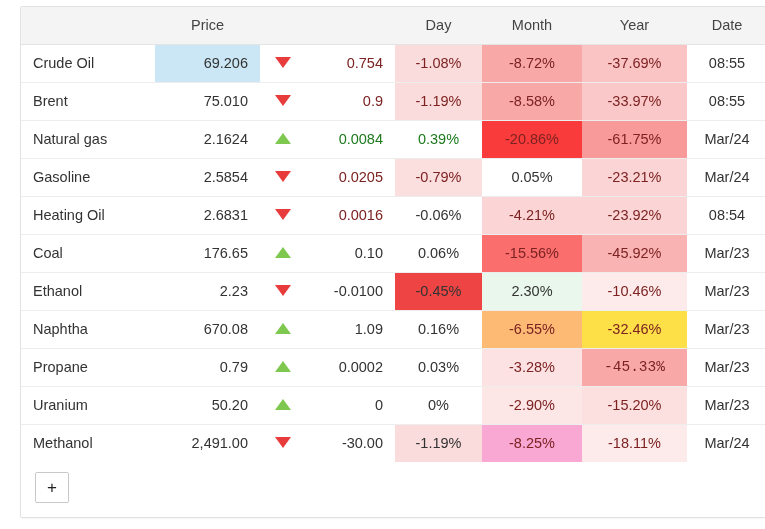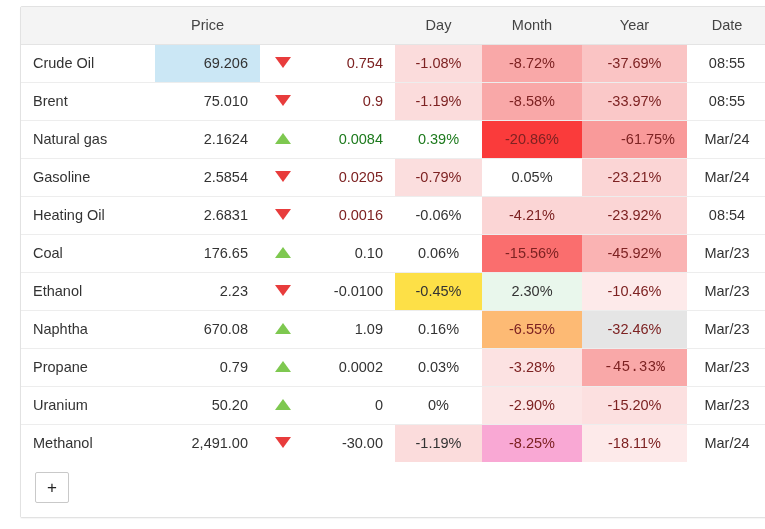--- a/index.html
+++ b/index.html
@@ -144,21 +144,21 @@
             <td class="c-year pct-neg" style="background: rgb(250, 200, 200);">-33.97%</td>
             <td class="c-date">08:55</td>
           </tr>
           <tr>
             <td class="c-name">Natural gas</td>
             <td class="c-price">2.1624</td>
             <td class="c-arrow"><span class="arrow up"></span></td>
             <td class="c-chg val-pos">0.0084</td>
             <td class="c-day pct-pos" style="background: rgb(255, 255, 255);">0.39%</td>
             <td class="c-month pct-neg" style="background: rgb(250, 59, 59);">-20.86%</td>
-            <td class="c-year pct-neg" style="background: rgb(249, 154, 154); text-align: right;">-61.75%</td>
+            <td class="c-year pct-neg" style="background: rgb(249, 154, 154);">-61.75%</td>
             <td class="c-date">Mar/24</td>
           </tr>
           <tr>
             <td class="c-name">Gasoline</td>
             <td class="c-price">2.5854</td>
             <td class="c-arrow"><span class="arrow down"></span></td>
             <td class="c-chg val-neg">0.0205</td>
             <td class="c-day pct-neg" style="background: rgb(251, 222, 222);">-0.79%</td>
             <td class="c-month pct-neu" style="background: rgb(255, 255, 255);">0.05%</td>
             <td class="c-year pct-neg" style="background: rgb(251, 213, 213);">-23.21%</td>
@@ -182,33 +182,33 @@
             <td class="c-day pct-neu" style="background: rgb(255, 255, 255);">0.06%</td>
             <td class="c-month pct-neg" style="background: rgb(250, 110, 110);">-15.56%</td>
             <td class="c-year pct-neg" style="background: rgb(250, 179, 179);">-45.92%</td>
             <td class="c-date">Mar/23</td>
           </tr>
           <tr>
             <td class="c-name">Ethanol</td>
             <td class="c-price">2.23</td>
             <td class="c-arrow"><span class="arrow down"></span></td>
             <td class="c-chg val-neu">-0.0100</td>
-            <td class="c-day pct-neu" style="background: #fde047; text-align: center;">-0.45%</td>
+            <td class="c-day pct-neu" style="background: #ef4444; text-align: center;">-0.45%</td>
             <td class="c-month pct-neu" style="background: rgb(233, 247, 236);">2.30%</td>
             <td class="c-year pct-neg" style="background: rgb(253, 234, 234);">-10.46%</td>
             <td class="c-date">Mar/23</td>
           </tr>
           <tr>
             <td class="c-name">Naphtha</td>
             <td class="c-price">670.08</td>
             <td class="c-arrow"><span class="arrow up"></span></td>
             <td class="c-chg val-neu">1.09</td>
             <td class="c-day pct-neu" style="background: rgb(255, 255, 255);">0.16%</td>
             <td class="c-month pct-neg" style="background: #fdba74;">-6.55%</td>
-            <td class="c-year pct-neg" style="background: #e5e5e5;">-32.46%</td>
+            <td class="c-year pct-neg" style="background: #fde047;">-32.46%</td>
             <td class="c-date">Mar/23</td>
           </tr>
           <tr>
             <td class="c-name">Propane</td>
             <td class="c-price">0.79</td>
             <td class="c-arrow"><span class="arrow up"></span></td>
             <td class="c-chg val-neu">0.0002</td>
             <td class="c-day pct-neu" style="background: rgb(255, 255, 255);">0.03%</td>
             <td class="c-month pct-neg" style="background: rgb(252, 226, 226);">-3.28%</td>
             <td class="c-year pct-neg" style="background: rgb(249, 168, 168); font-family: Liberation Mono, monospace;">-45.33%</td>

